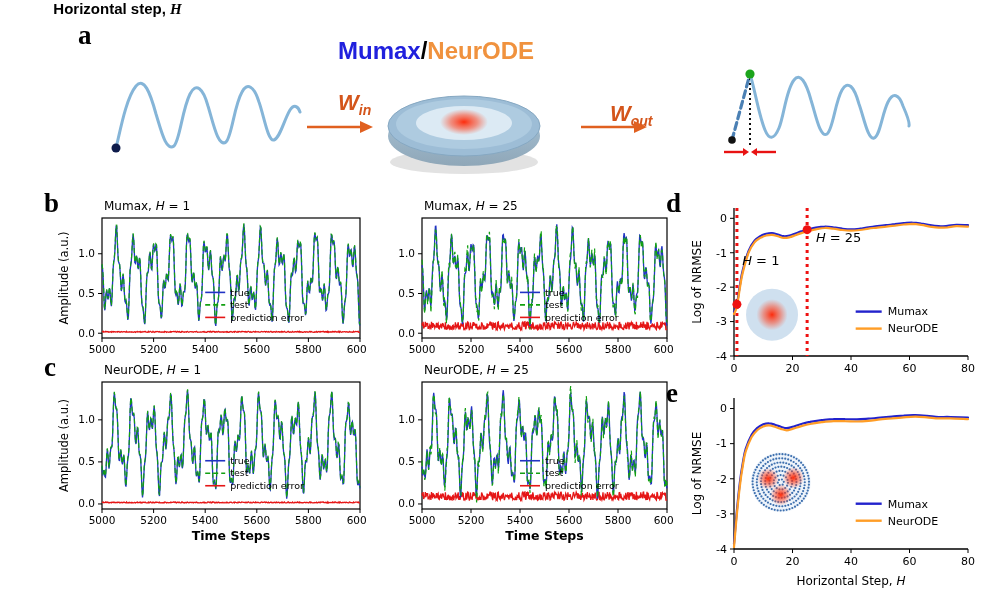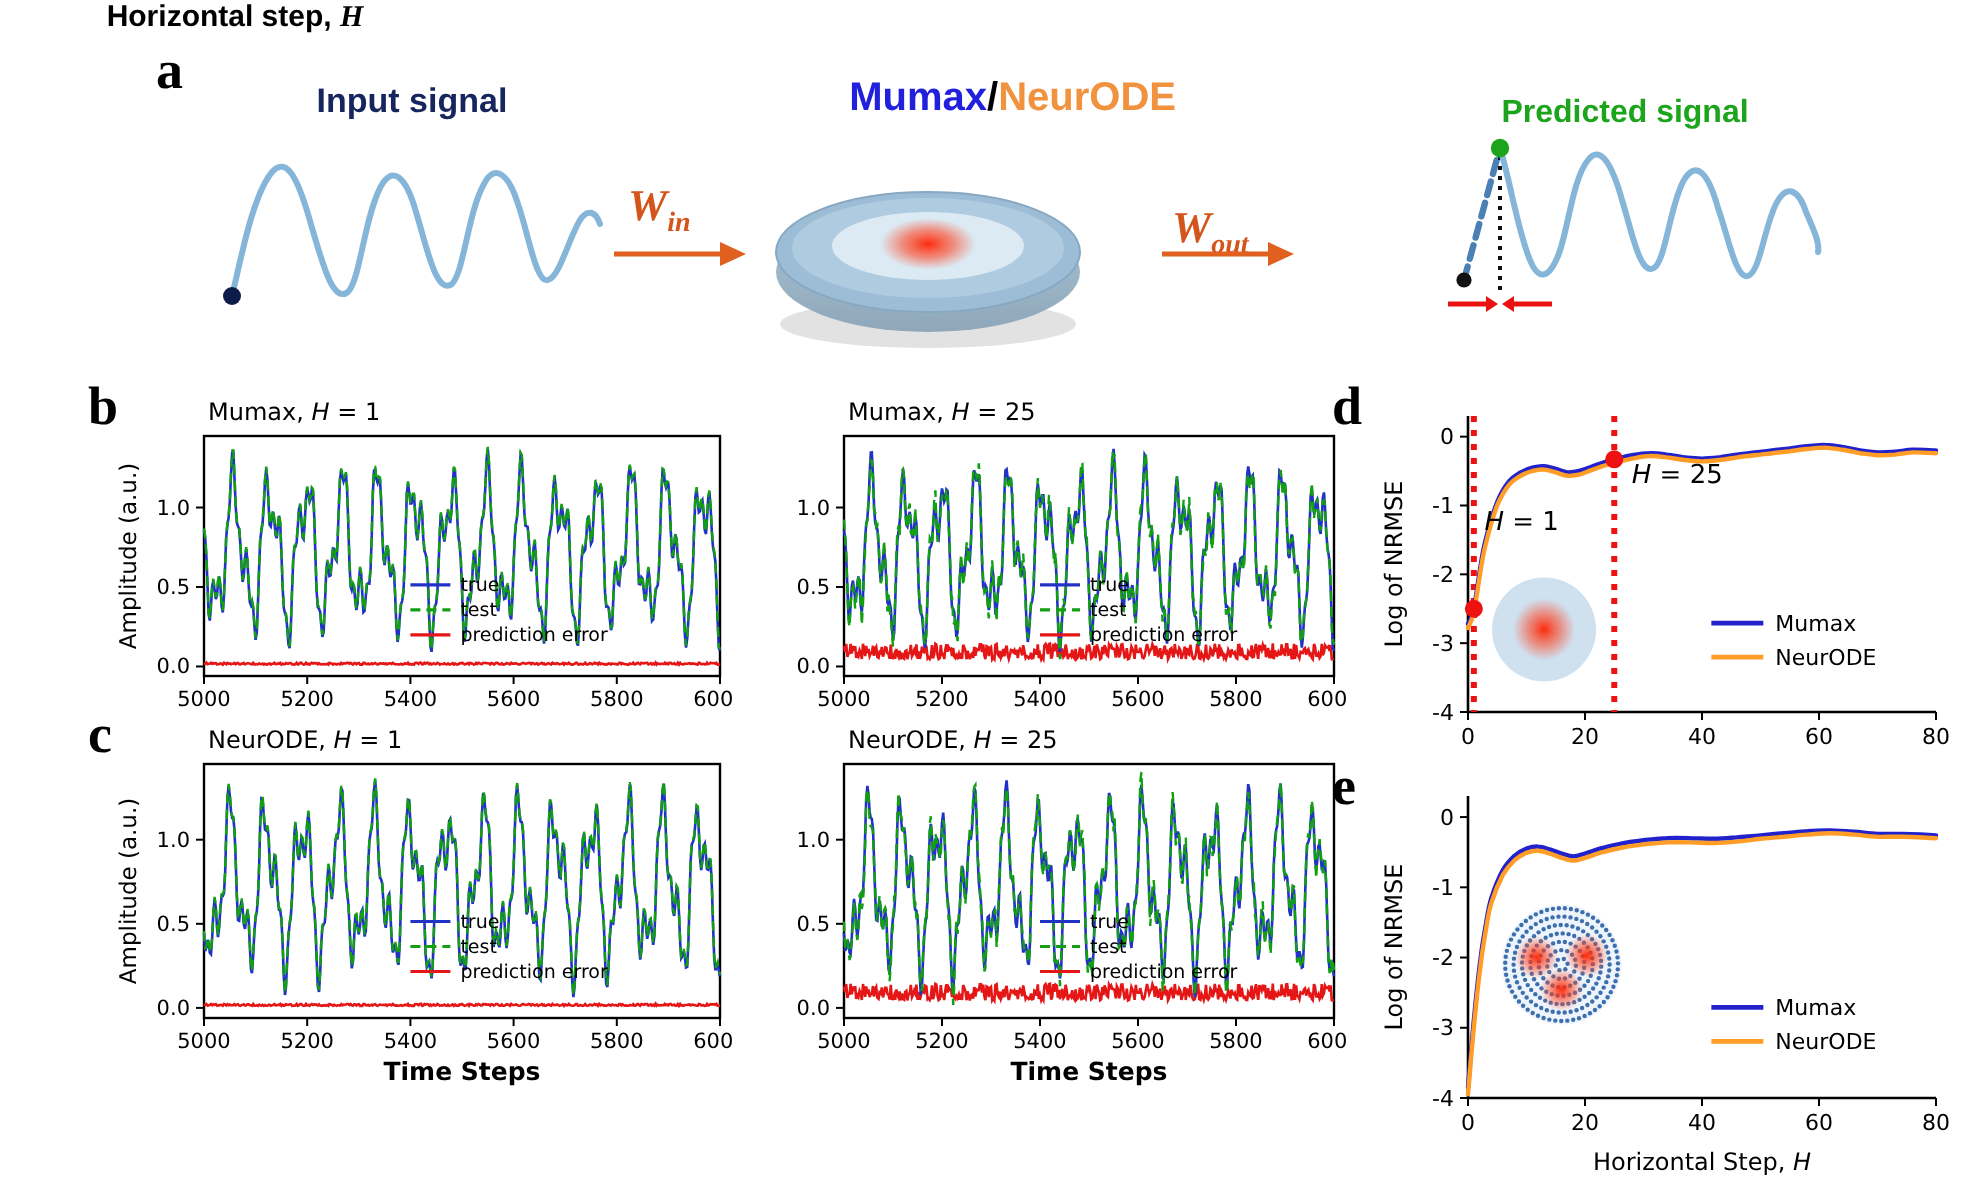--- a/index.html
+++ b/index.html
@@ -5,25 +5,25 @@
   html,body{margin:0;padding:0;background:#fff;font-family:"DejaVu Sans",sans-serif;}
   .figure{position:relative;width:982px;height:593px;background:#fff;overflow:hidden;}
   .pletter{position:absolute;font-family:"Liberation Serif",serif;font-weight:700;font-size:27px;color:#000;line-height:1;}
   #pl-a{left:78px;top:22px;}
   #pl-b{left:44px;top:190px;}
   #pl-c{left:44px;top:354px;}
   #pl-d{left:666px;top:190px;}
   #pl-e{left:666px;top:380px;}
   .alabel{position:absolute;font-family:"Liberation Sans",sans-serif;font-weight:700;line-height:1.1;}
   #input-signal-label{left:116px;top:42px;width:180px;text-align:center;font-size:17px;color:#16255d;}
-  #reservoir-label{left:338px;top:38px;width:250px;text-align:right;font-size:20px;color:#000;}
+  #reservoir-label{left:338px;top:38px;width:250px;text-align:left;font-size:24px;color:#000;}
   #reservoir-label .mumax{color:#2020dd;}
   #reservoir-label .neurode{color:#f0923e;}
   #predicted-signal-label{left:720px;top:48px;width:185px;text-align:center;font-size:16px;color:#1ca41c;}
-  .wlabel{position:absolute;font-family:Liberation Serif, serif;font-style:italic;font-weight:700;font-size:22px;color:#d4551b;line-height:1;}
+  .wlabel{position:absolute;font-family:Liberation Sans, sans-serif;font-style:italic;font-weight:700;font-size:22px;color:#d4551b;line-height:1;margin-left:24px;}
   .wlabel sub{font-size:14px;font-style:italic;}
   #w-in{left:314px;top:92px;}
   #w-out{left:586px;top:103px;}
   #step-label{left:704px;top:166px;width:235px;text-align:center;font-size:15px;font-weight:700;color:#000;font-family:"Liberation Sans",sans-serif;}
   #step-label i{font-family:"Liberation Serif",serif;}
   .deco{position:absolute;}
   #a-input-wave{left:106px;top:62px;}
   #a-arrow-in{left:304px;top:118px;}
   #a-disk{left:378px;top:76px;}
   #a-arrow-out{left:578px;top:118px;}
@@ -40,23 +40,21 @@
 <body>
 
 <div class="figure">
 
   <div class="pletter" id="pl-a">a</div>
   <div class="pletter" id="pl-b">b</div>
   <div class="pletter" id="pl-c">c</div>
   <div class="pletter" id="pl-d">d</div>
   <div class="pletter" id="pl-e">e</div>
 
-  <div class="alabel" id="input-signal-label">Input signal</div>
   <div class="alabel" id="reservoir-label"><span class="mumax">Mumax</span><span>/</span><span class="neurode">NeurODE</span></div>
-  <div class="alabel" id="predicted-signal-label">Predicted signal</div>
 
   <svg class="deco" id="a-input-wave" width="200" height="108" viewBox="0 0 200 108">
     <path d="M10,86 C14,70 20,36 30,24 C38,15 44,30 50,52 C55,68 60,90 68,84 C74,78 76,48 84,32 C90,20 97,26 102,44 C107,60 112,86 120,80 C126,74 128,44 136,30 C141,20 148,24 153,40 C158,54 162,80 168,78 C174,76 178,58 184,48 C188,42 192,44 194,50" fill="none" stroke="#85b5d8" stroke-width="3" stroke-linecap="round"></path>
     <circle cx="10" cy="86" r="4.5" fill="#0d1b4b"></circle>
   </svg>
 
   <div class="wlabel" id="w-in"><span>W</span><sub>in</sub></div>
   <svg class="deco" id="a-arrow-in" width="72" height="18" viewBox="0 0 72 18">
     <line x1="3" y1="9" x2="56" y2="9" stroke="#e06020" stroke-width="2.6"></line>
     <polygon points="56,3 69,9 56,15" fill="#e06020"></polygon>

